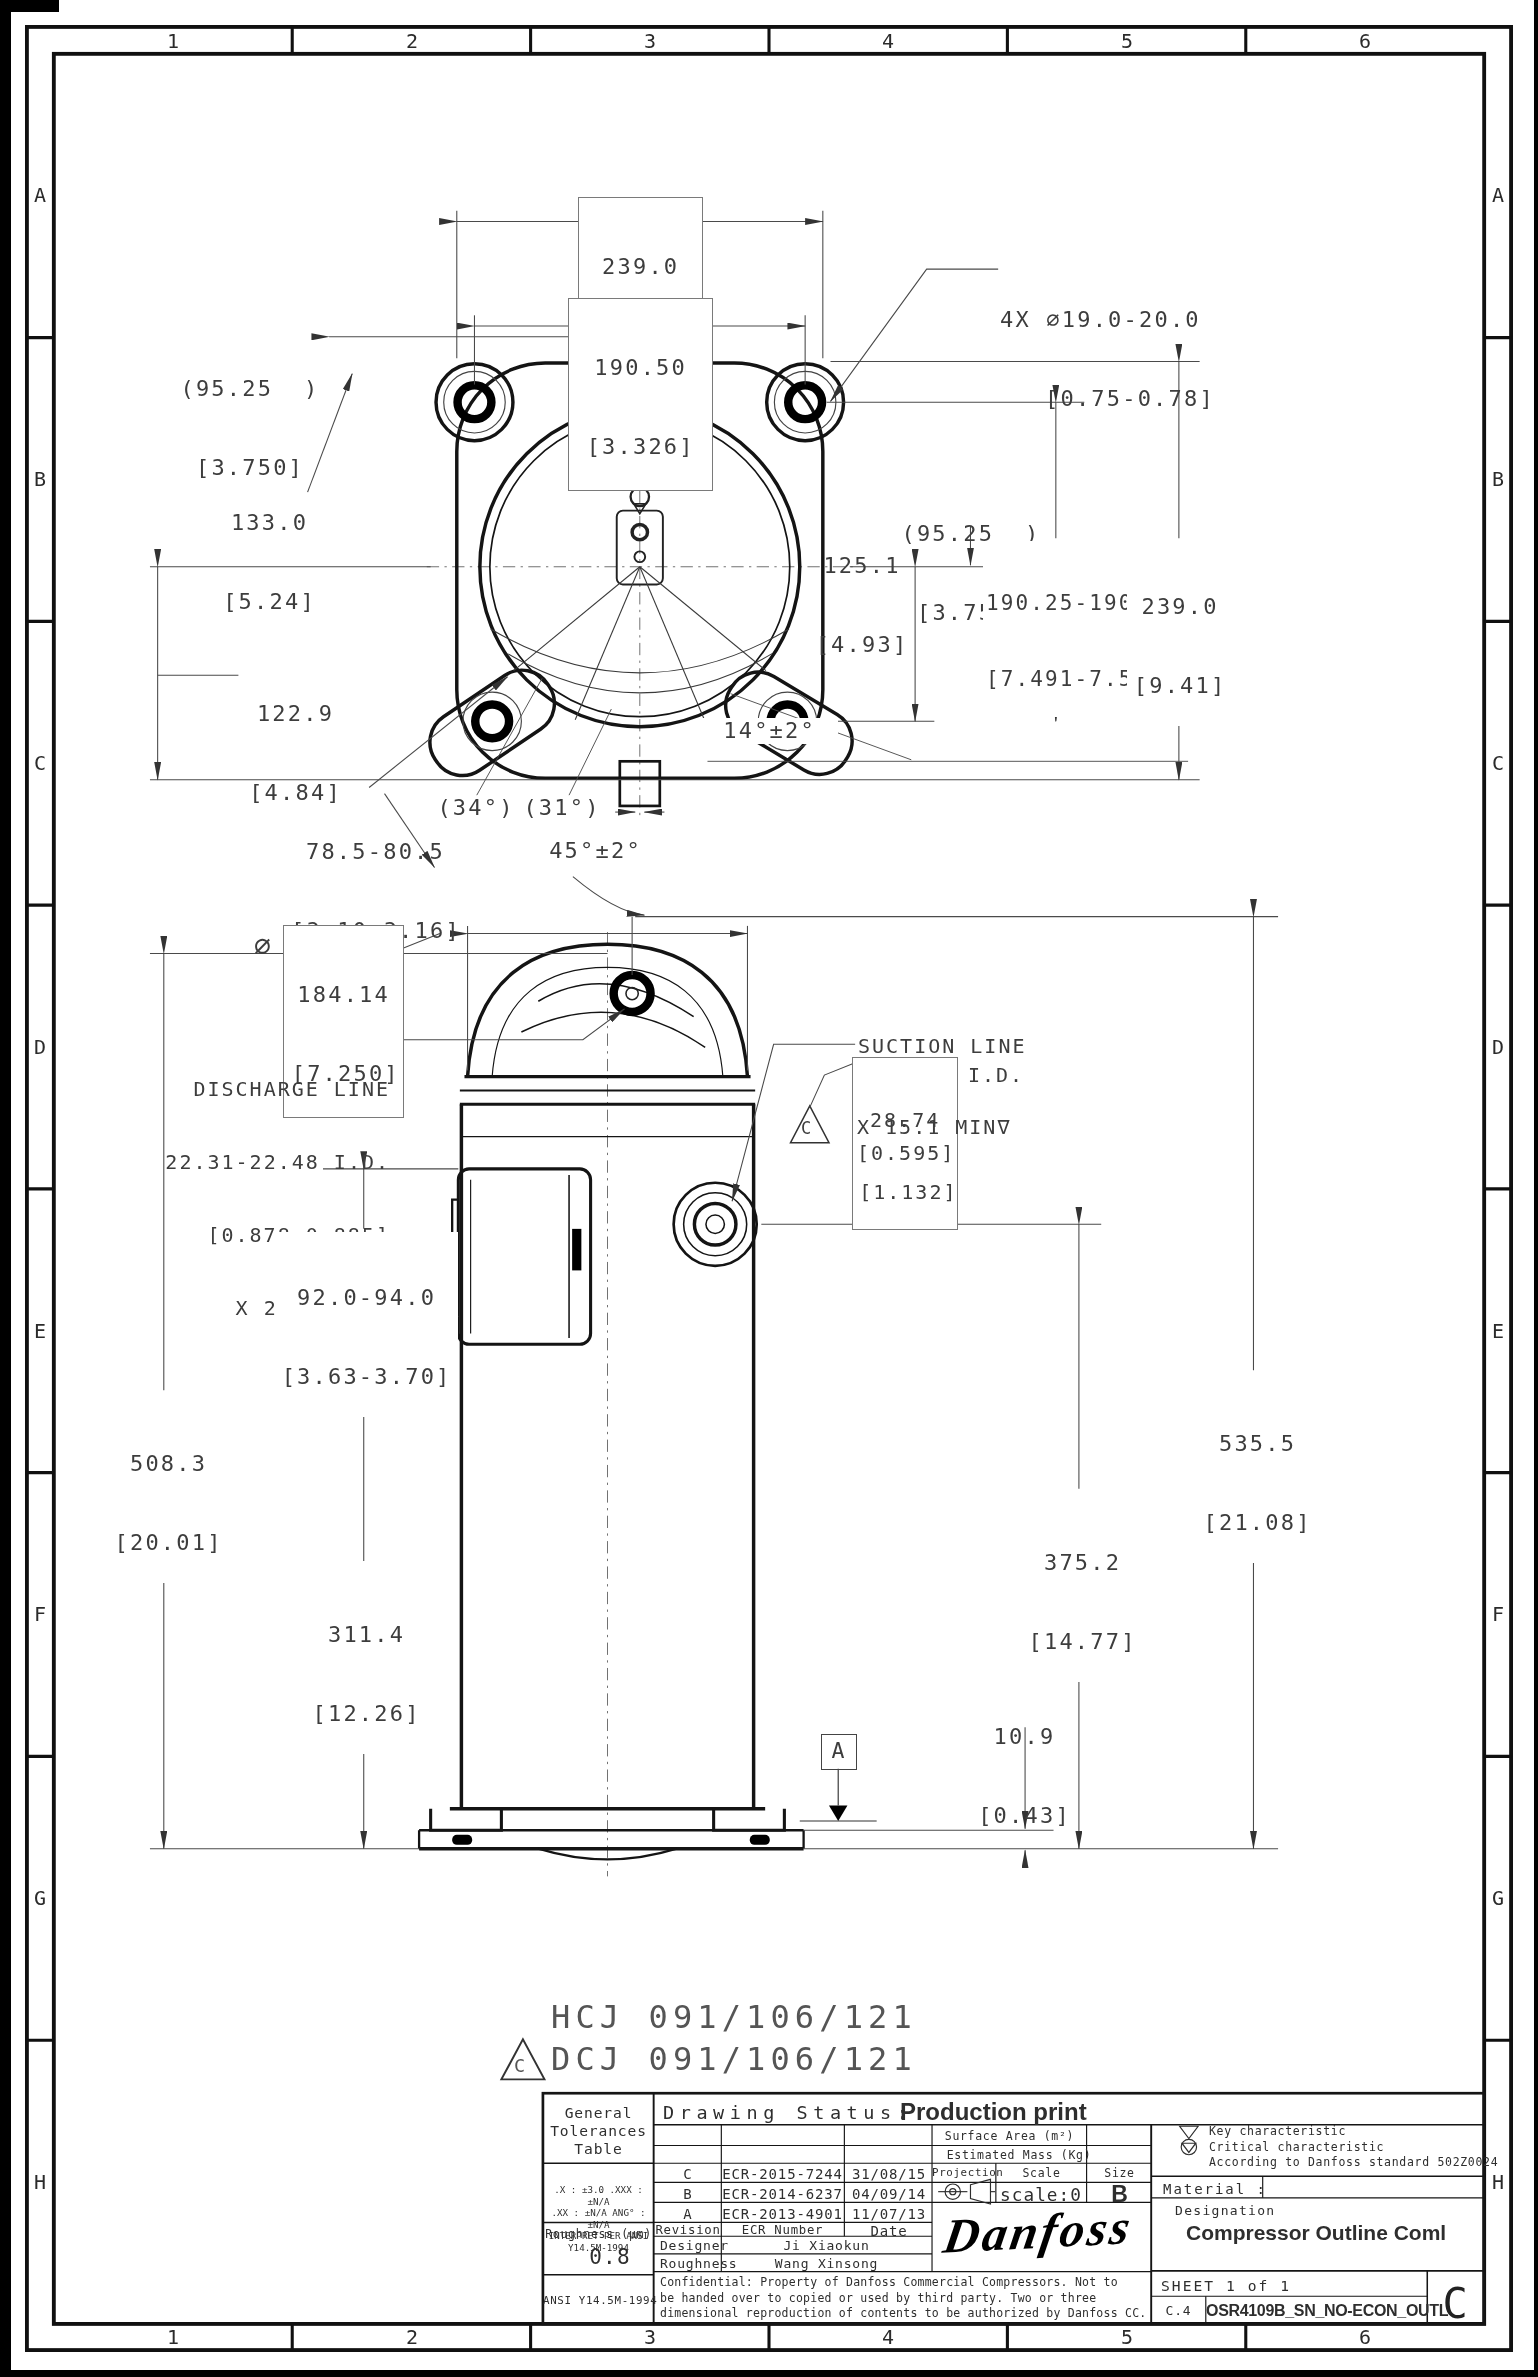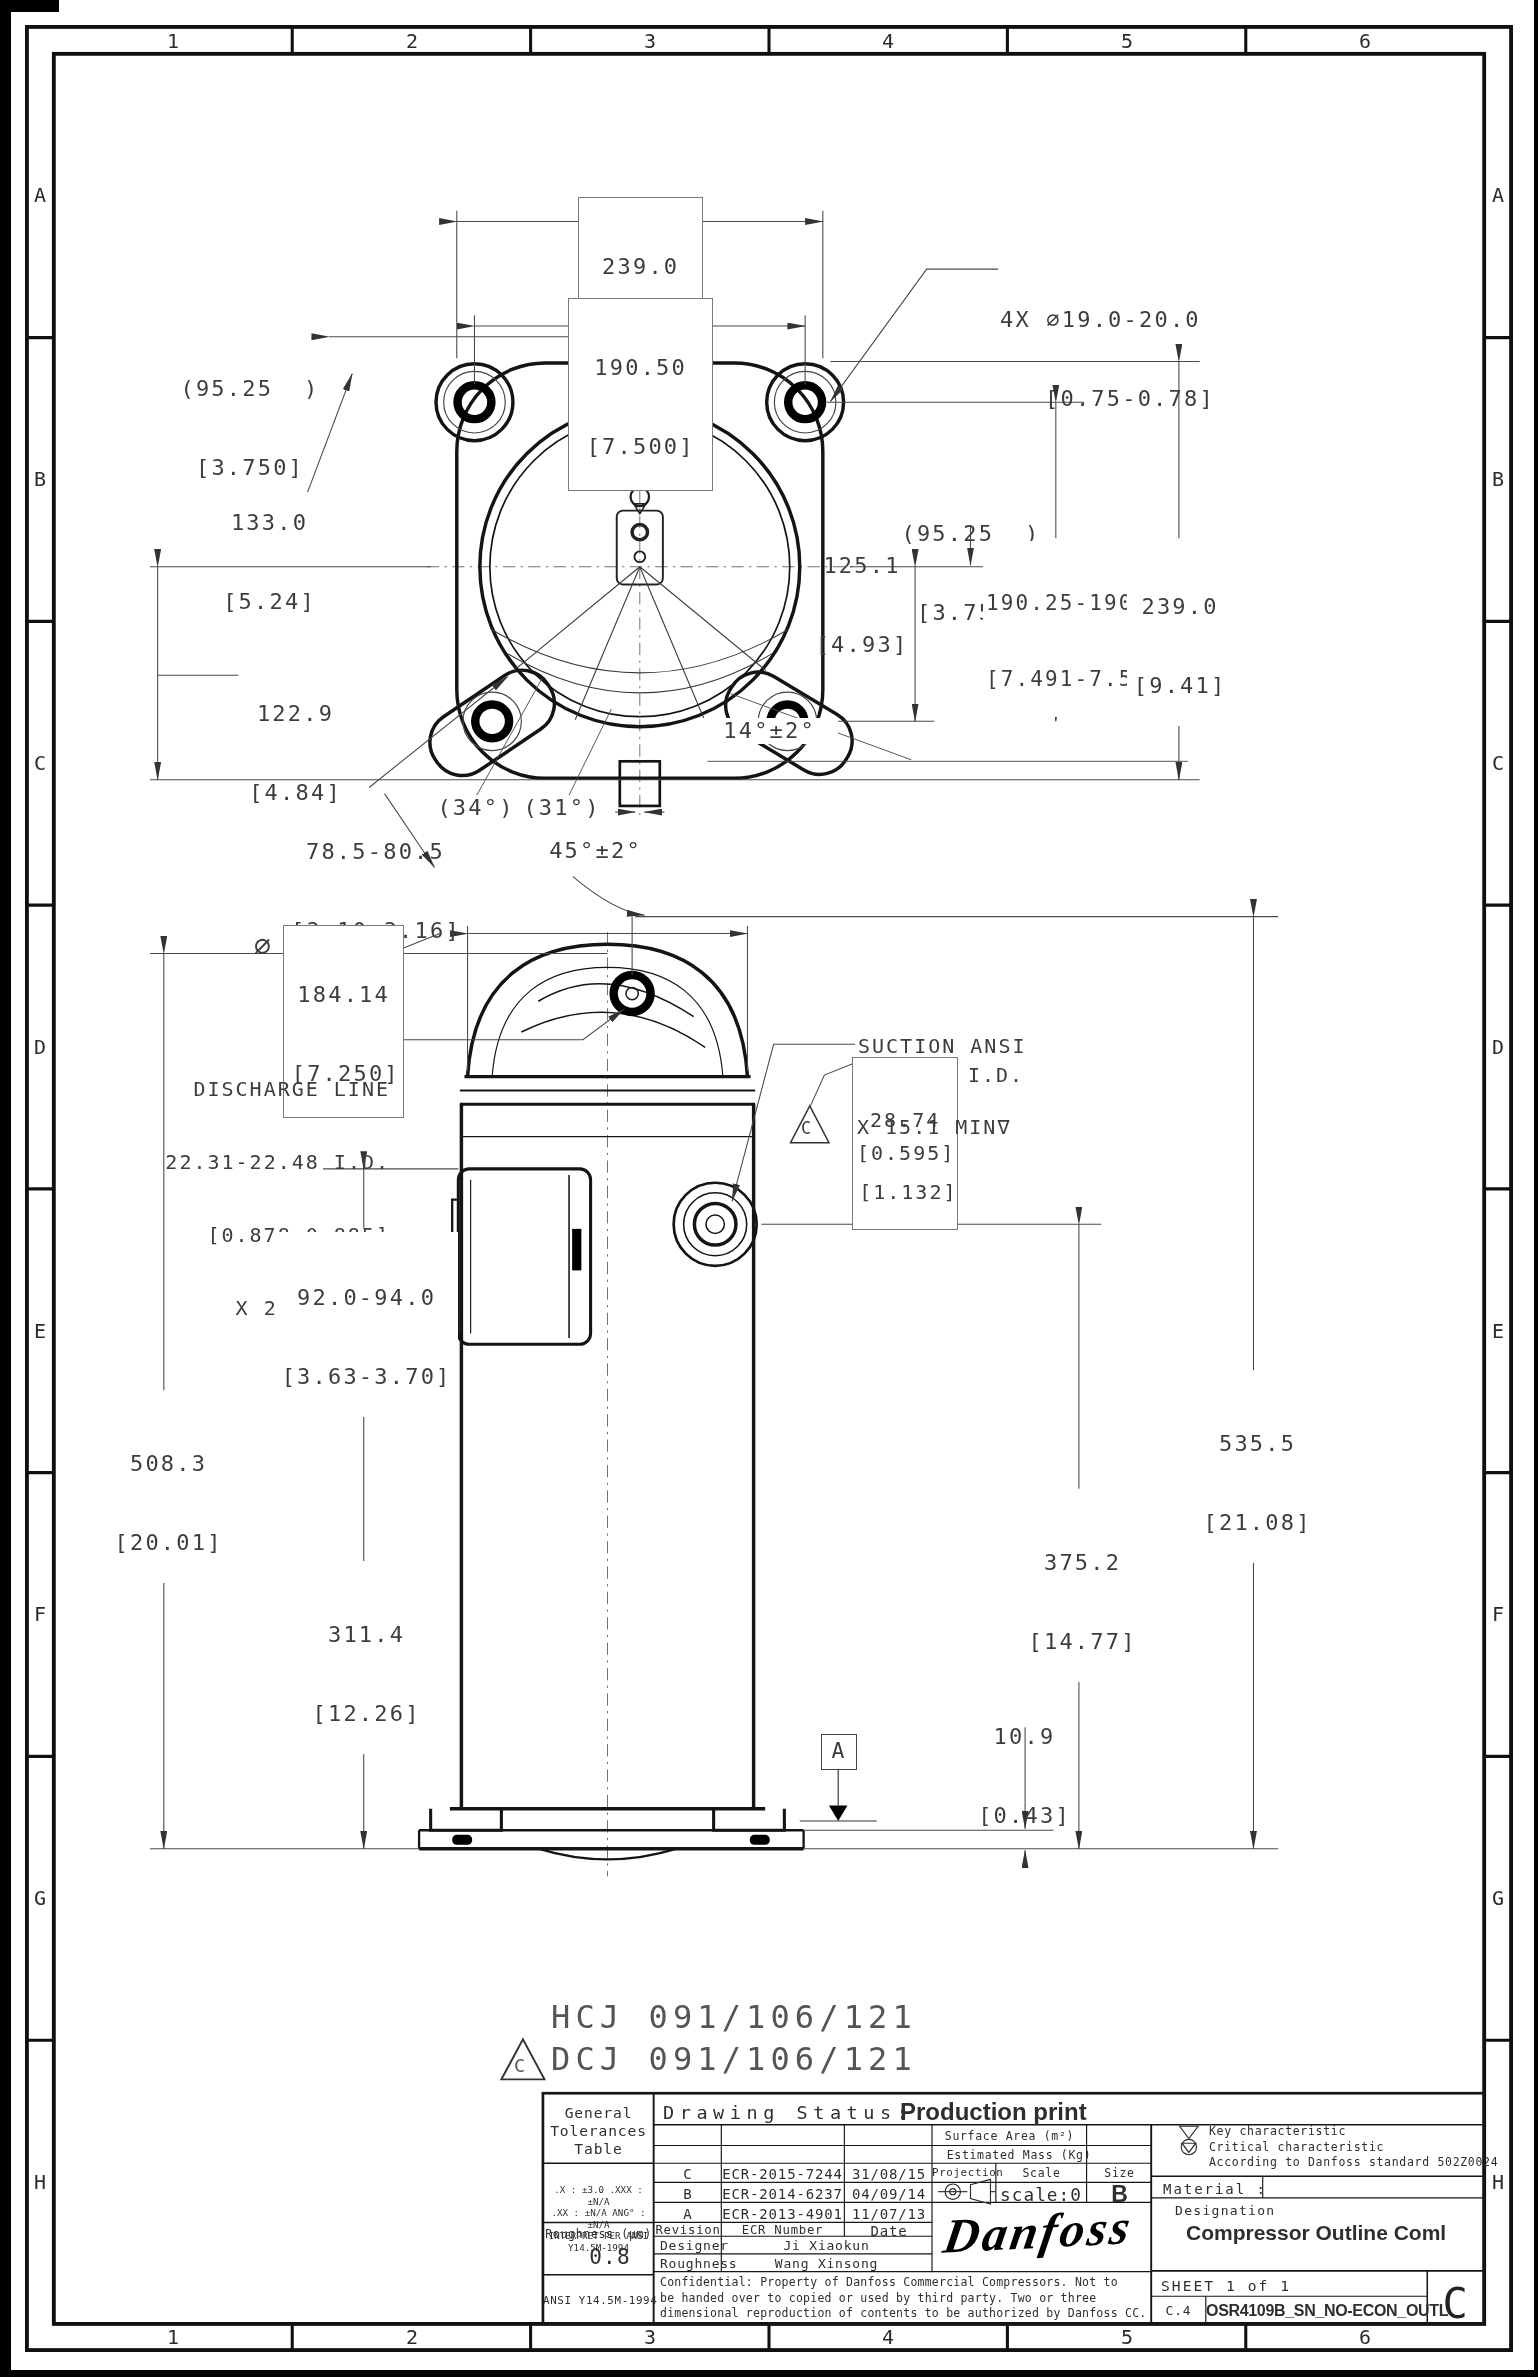--- a/index.html
+++ b/index.html
@@ -294,21 +294,21 @@
 <div class="zn" style="left:1498px;top:1614px">F</div>
 <div class="zn" style="left:1498px;top:1898px">G</div>
 <div class="zn" style="left:1498px;top:2182px">H</div>
 
 <div class="t dim bx" style="left:578px;top:197px;width:108px">
   <div>239.0</div>
   <div>[9.41]</div>
 </div>
 <div class="t dim bx" style="left:568px;top:298px;width:128px">
   <div>190.50</div>
-  <div>[7.500]</div>
+  <div>[3.326]</div>
 </div>
 <div class="t dim" style="left:1000px;top:254px;text-align:left">
   <div>4X ∅19.0-20.0</div>
   <div style="padding-left:45px">[0.75-0.78]</div>
 </div>
 <div class="t dim" style="left:177px;top:323px;width:146px">
   <div>(95.25  )</div>
   <div>[3.750]</div>
 </div>
 <div class="t dim" style="left:208px;top:457px;width:123px">
@@ -349,21 +349,21 @@
   <div>184.14</div>
   <div>[7.250]</div>
 </div>
 <div class="t sm ra" style="left:162px;top:1028px;width:228px;line-height:1.22">
   <div>DISCHARGE LINE</div>
   <div>22.31-22.48 I.D.</div>
   <div>[0.878-0.885]</div>
   <div>X 22.3 MIN∇</div>
   <div>[0.878]</div>
 </div>
-<div class="t sm" style="left:858px;top:1034px">SUCTION ANSI</div>
+<div class="t sm" style="left:858px;top:1034px">SUCTION LINE</div>
 <div class="t sm ctr bx" style="left:852px;top:1057px;width:92px;padding:1.5px 6.2px">
   <div>28.74</div>
   <div>[1.132]</div>
 </div>
 <div class="t sm" style="left:968px;top:1063px">I.D.</div>
 <div class="t sm" style="left:857px;top:1115px">X 15.1 MIN∇</div>
 <div class="t sm" style="left:857px;top:1141px">[0.595]</div>
 <div class="t" style="left:801px;top:1118px;font-size:17px">C</div>
 
 <div class="t dim wbg" style="left:275px;top:1232px;width:177px">

